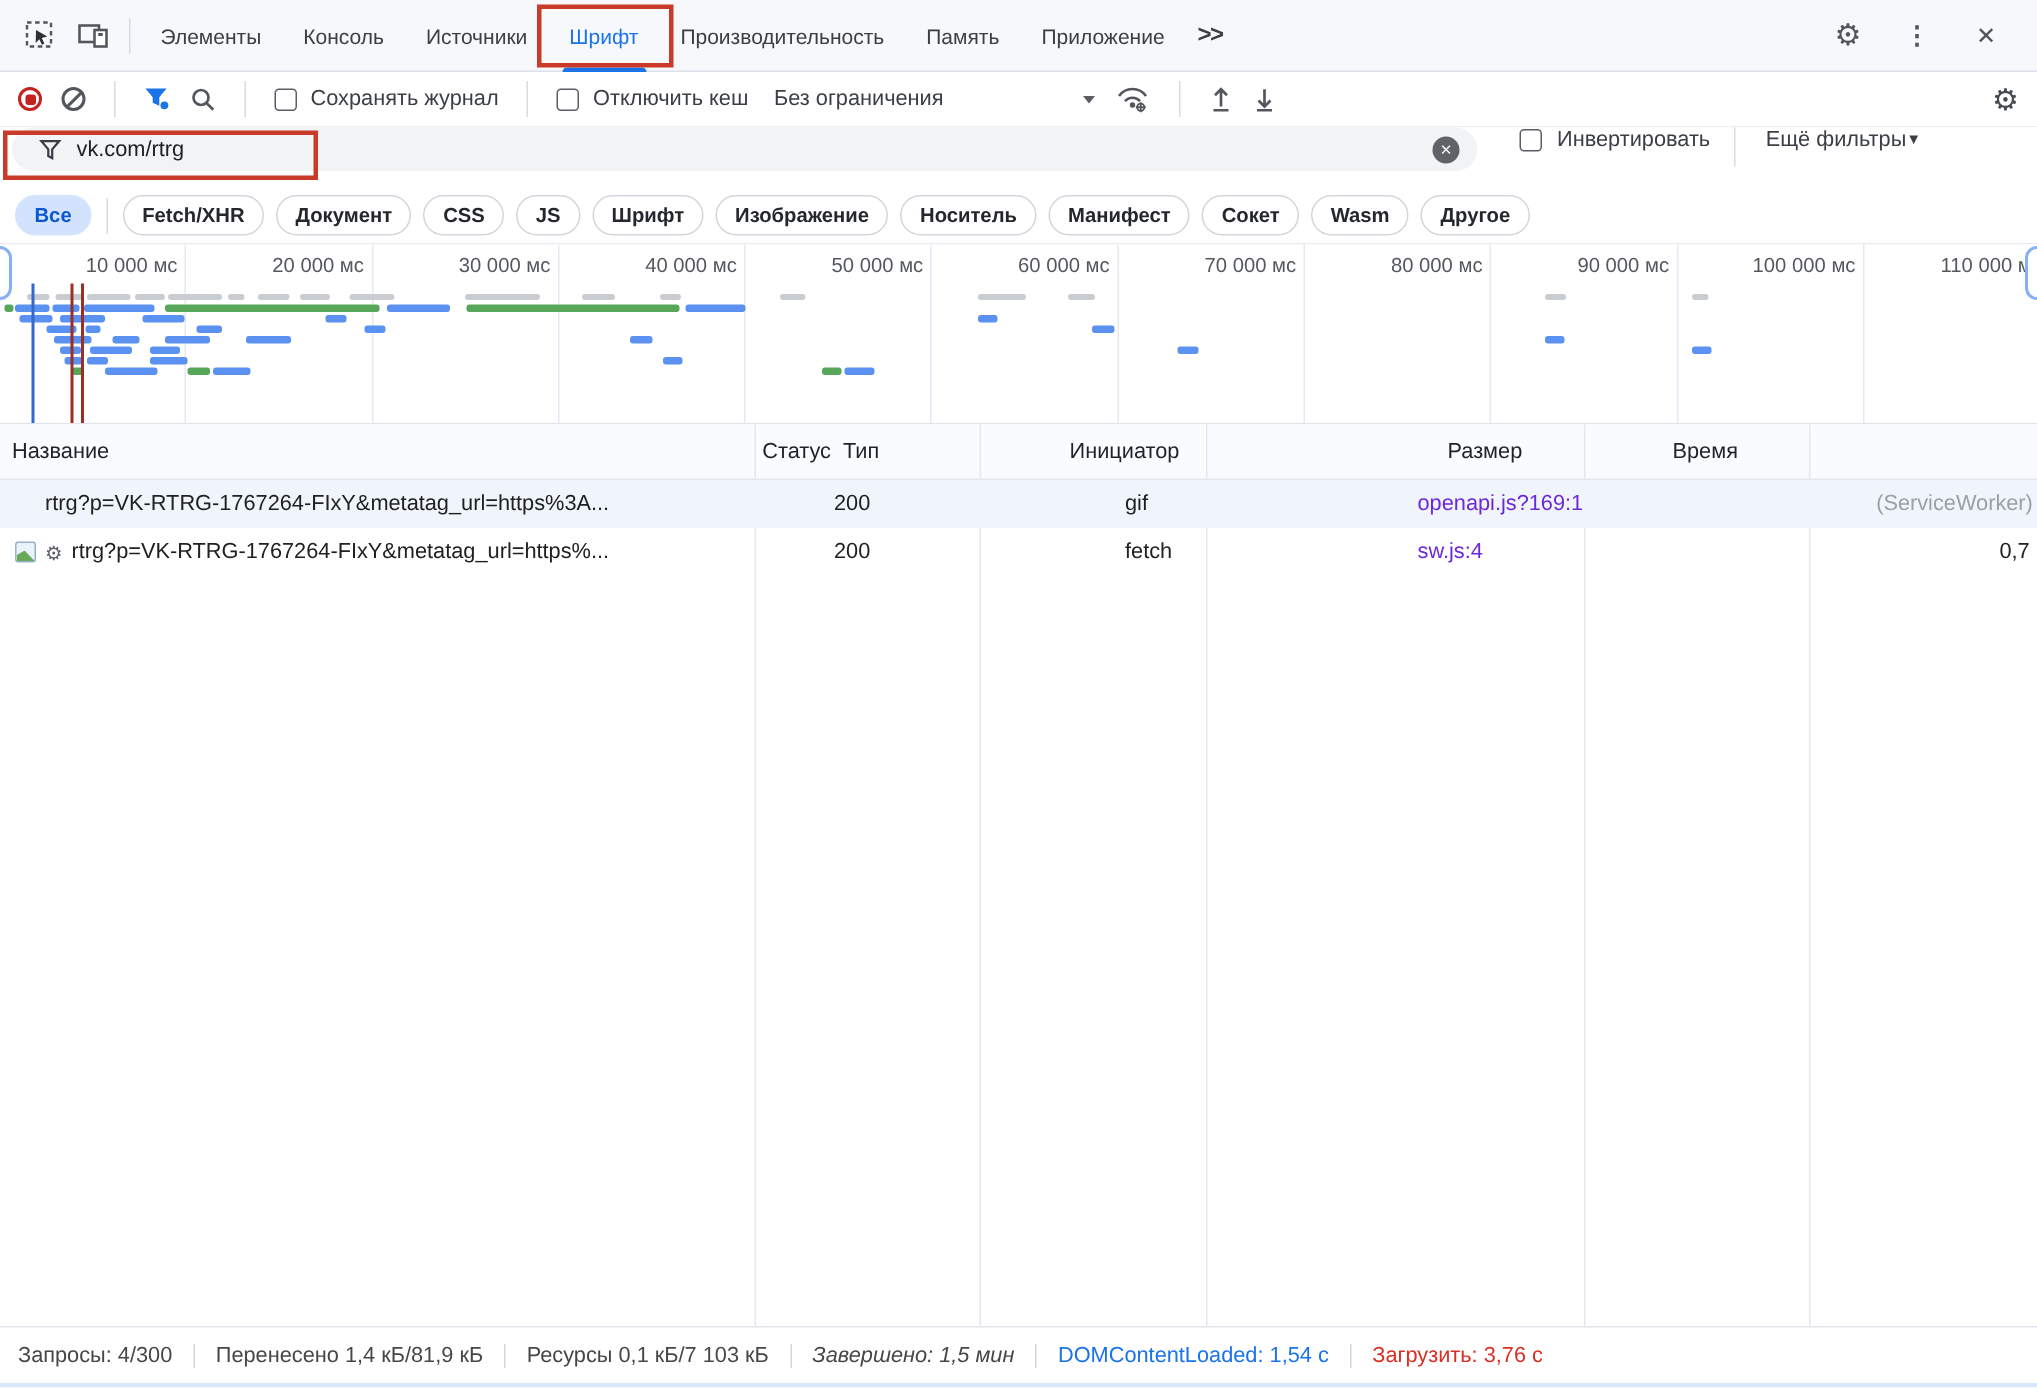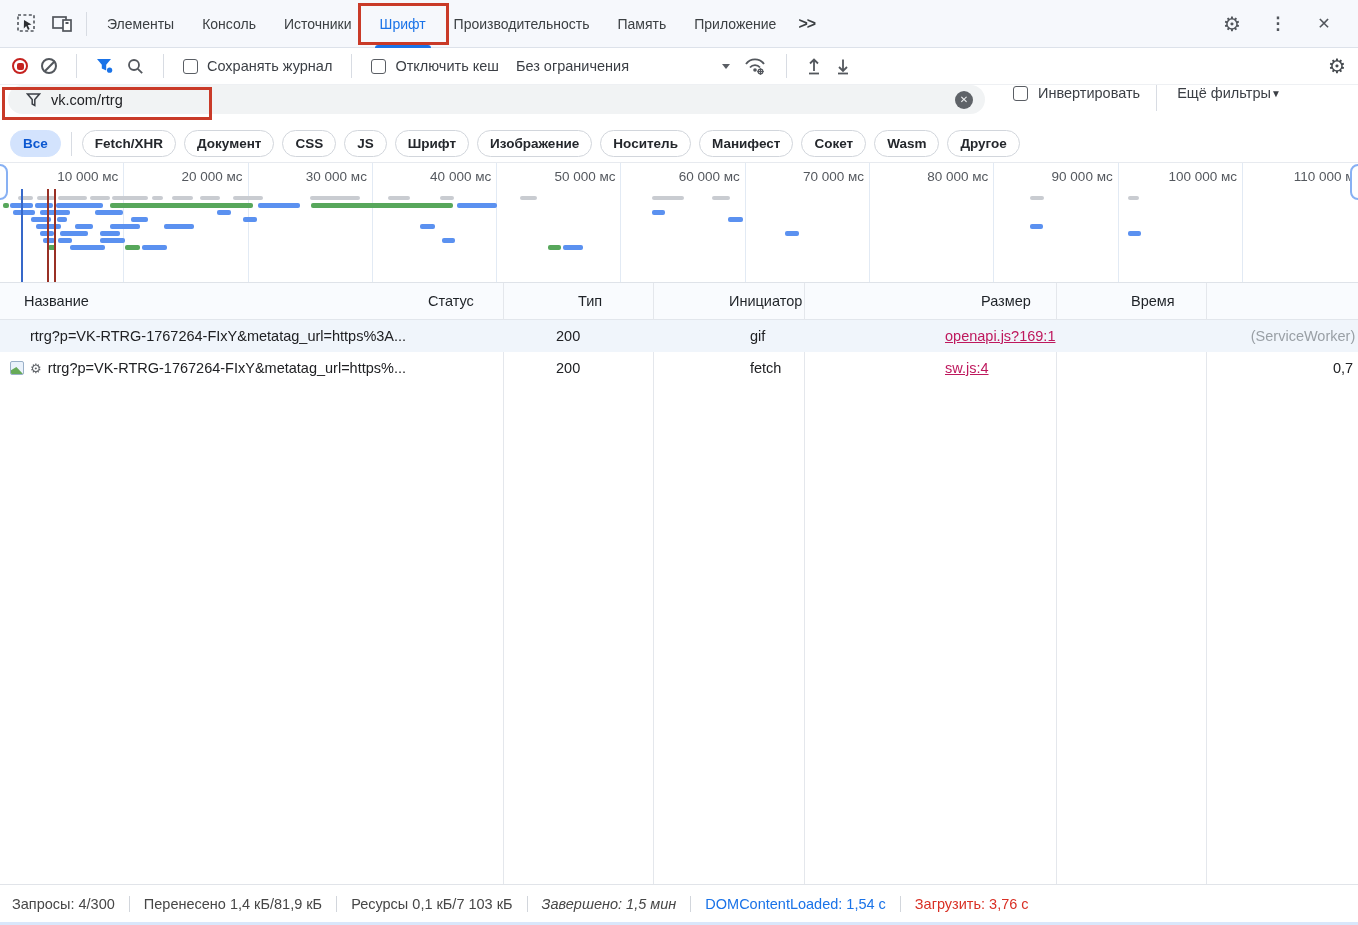--- a/index.html
+++ b/index.html
@@ -80,21 +80,21 @@
   .table-area { height:601px; position:relative; background:#fff; }
   .thead { display:flex; height:37px; align-items:center; background:#f9fbfe; border-bottom:1px solid #e2e6ec; }
   .hcell { font-size:14.5px; color:#1f2328; padding-left:8px; white-space:nowrap; overflow:hidden; flex:none; }
   .vline { position:absolute; top:0; bottom:0; width:1px; background:#e4e7ec; z-index:1; }
   .rrow { display:flex; height:32px; align-items:center; font-size:14.5px; color:#202124; position:relative; z-index:2;gap:44px; }
   .rrow.shaded { background:#f0f5fb; }
   .cell { flex:none; white-space:nowrap; overflow:hidden; }
   .cell-name { display:flex; align-items:center; gap:6px; padding-left:10px; }
   .cell-name.indent { padding-left:30px; }
   .cell-right { text-align:right; }
-  .init-link { text-decoration:underline; color:#be185d; }
+  .init-link { color:#6d28d9; }
   .muted { color:#9aa0a6; }
   .imgicon { width:14px; height:14px; border:1px solid #9ab0c8; border-radius:2px;
              background:#eaf2fb; position:relative; overflow:hidden; flex:none; }
   .imgicon::after { content:''; position:absolute; left:0; bottom:0; width:100%; height:7px;
                     background:#67aa58; clip-path:polygon(0 100%, 0 45%, 45% 0, 100% 100%); }
   .gear-glyph { color:#5f6368; font-size:13px; flex:none; }
 
   
   .statusbar { position:absolute; left:0; right:0; bottom:0; height:41px; background:#fff;
                border-top:1px solid #e1e4e9; border-bottom:3px solid #d9e7fb;
@@ -315,22 +315,22 @@
       <div class="ov-marker" style="left: 21px; background: rgb(54, 104, 201);"></div>
       <div class="ov-marker" style="left: 47px; background: rgb(153, 48, 37);"></div>
       <div class="ov-marker" style="left: 54px; background: rgb(153, 48, 37);"></div>
     </div>
   <div class="ov-handle left"></div>
   <div class="ov-handle right"></div>
 </div>
 
 <div class="table-area">
   <div class="thead">
-      <div class="hcell" style="width: 404px; margin-left: 16px;">Название</div>
-      <div class="hcell" style="width: 150px;">Статус</div>
+      <div class="hcell" style="width: 404px;">Название</div>
+      <div class="hcell" style="width: 150px; text-align: right;">Статус</div>
       <div class="hcell" style="width: 151px;">Тип</div>
       <div class="hcell" style="width: 252px;">Инициатор</div>
       <div class="hcell" style="width: 150px;">Размер</div>
       <div class="hcell" style="width: 151px;">Время</div>
     </div>
   <div class="tbody">
       <div class="rrow shaded">
         <div class="cell cell-name indent" style="width: 504px;">
           <span>rtrg?p=VK-RTRG-1767264-FIxY&amp;metatag_url=https%3A...</span>
         </div>

